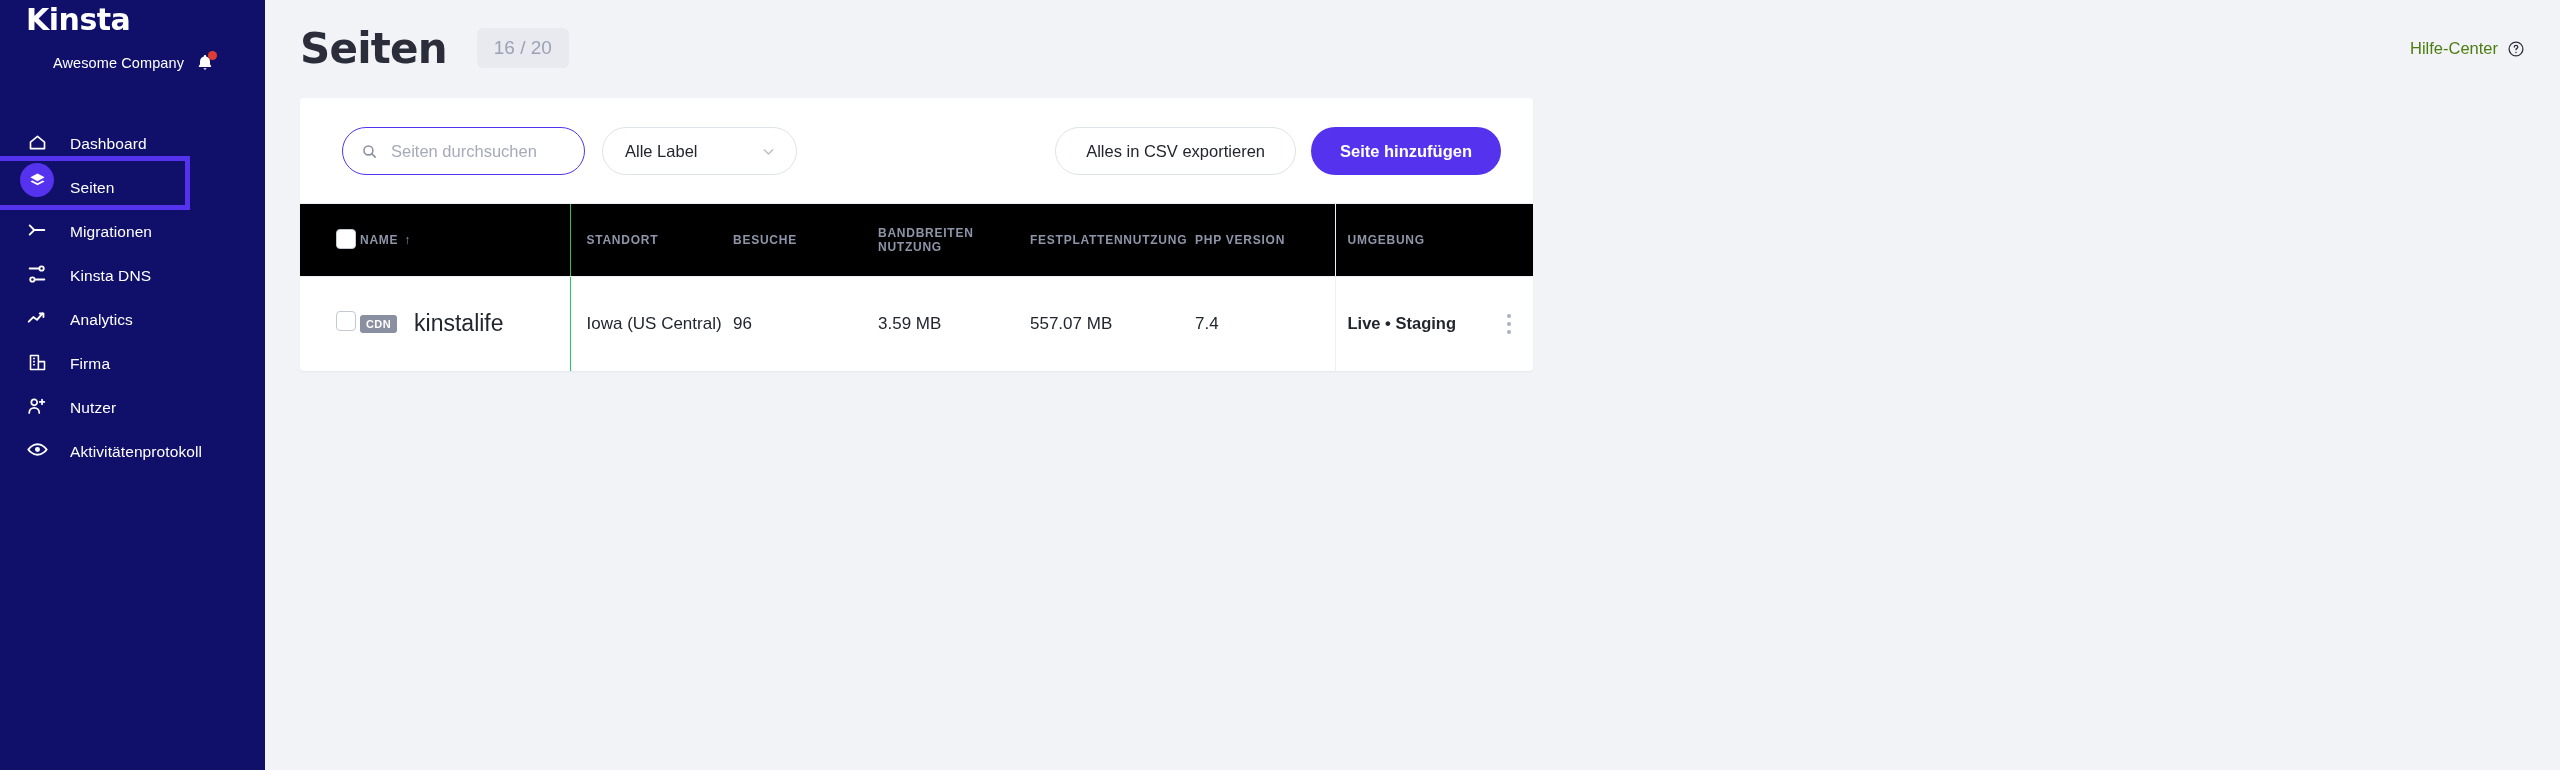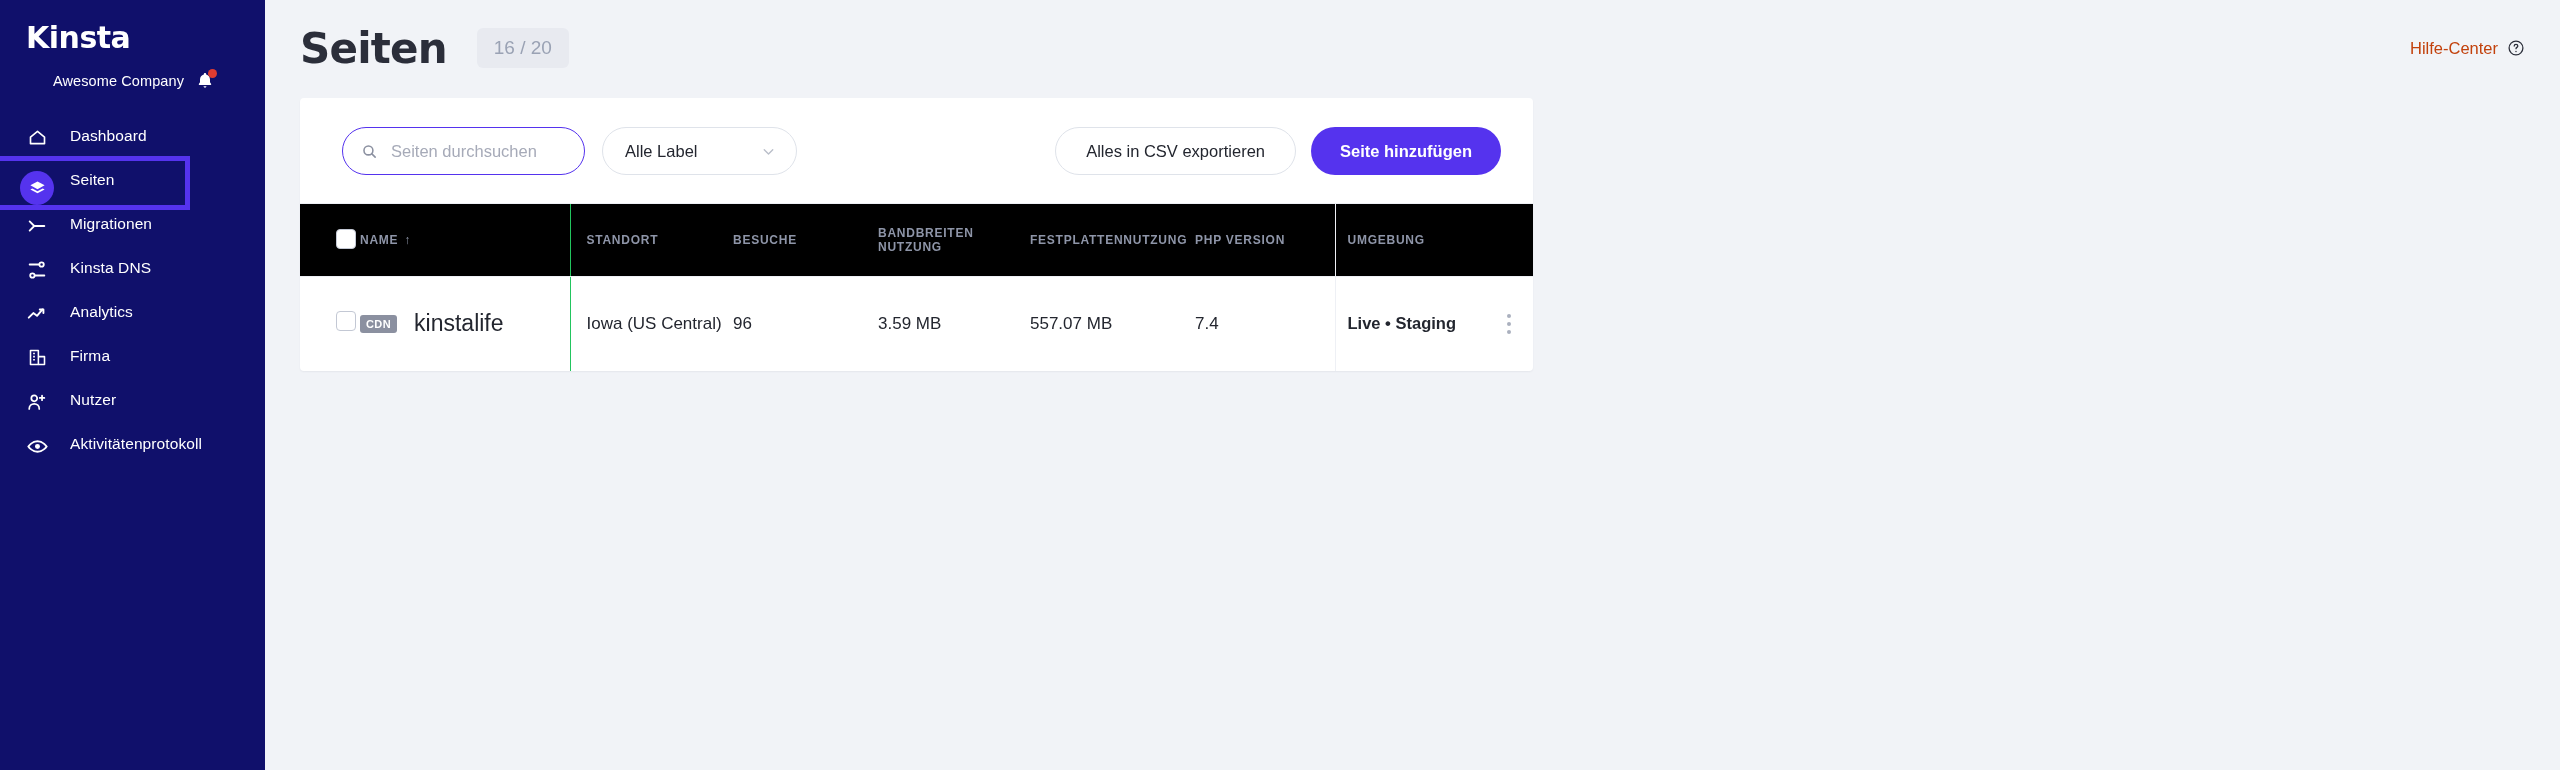--- a/index.html
+++ b/index.html
@@ -12,21 +12,20 @@
     background: #f1f3f7;
   }
   .app { display: flex; width: 2560px; height: 770px; }
 
   
   .sidebar {
     width: 265px;
     flex: 0 0 265px;
     background: #10106b;
     position: relative;
-    padding-top: 18px;
   }
   .brand {
     color: #ffffff;
     font-size: 30px;
     font-weight: 700;
     letter-spacing: -0.5px;
     padding: 0 0 0 26px;
     line-height: 40px;
     font-family: "DejaVu Sans", sans-serif;
   }
@@ -49,21 +48,21 @@
     position: absolute;
     top: -1px; right: -2px;
     width: 9px; height: 9px;
     border-radius: 50%;
     background: #e03c31;
   }
 
   .nav { margin-top: 35px; }
   .nav-item {
     display: flex;
-    align-items: flex-start;
+    align-items: flex-end;
     height: 44px;
     padding-left: 22px;
     cursor: pointer;
     position: relative;
   }
   .nav-item .ico {
     width: 30px;
     flex: 0 0 30px;
     display: flex;
     align-items: center;
@@ -123,23 +122,23 @@
     background: #e8eaf0;
     color: #9aa2b4;
     font-size: 19px;
     border-radius: 6px;
     padding: 9px 17px;
     font-weight: 400;
   }
   .help-center {
     margin-left: auto;
     display: flex;
-    align-items: center;
+    align-items: flex-end;
     gap: 9px;
-    color: #c2410c;
+    color: #4d7c0f;
     font-size: 16.5px;
     cursor: pointer;
     padding-right: 5px;
   }
 
   
   .card {
     background: #ffffff;
     border-radius: 4px;
     margin-top: 8px;

